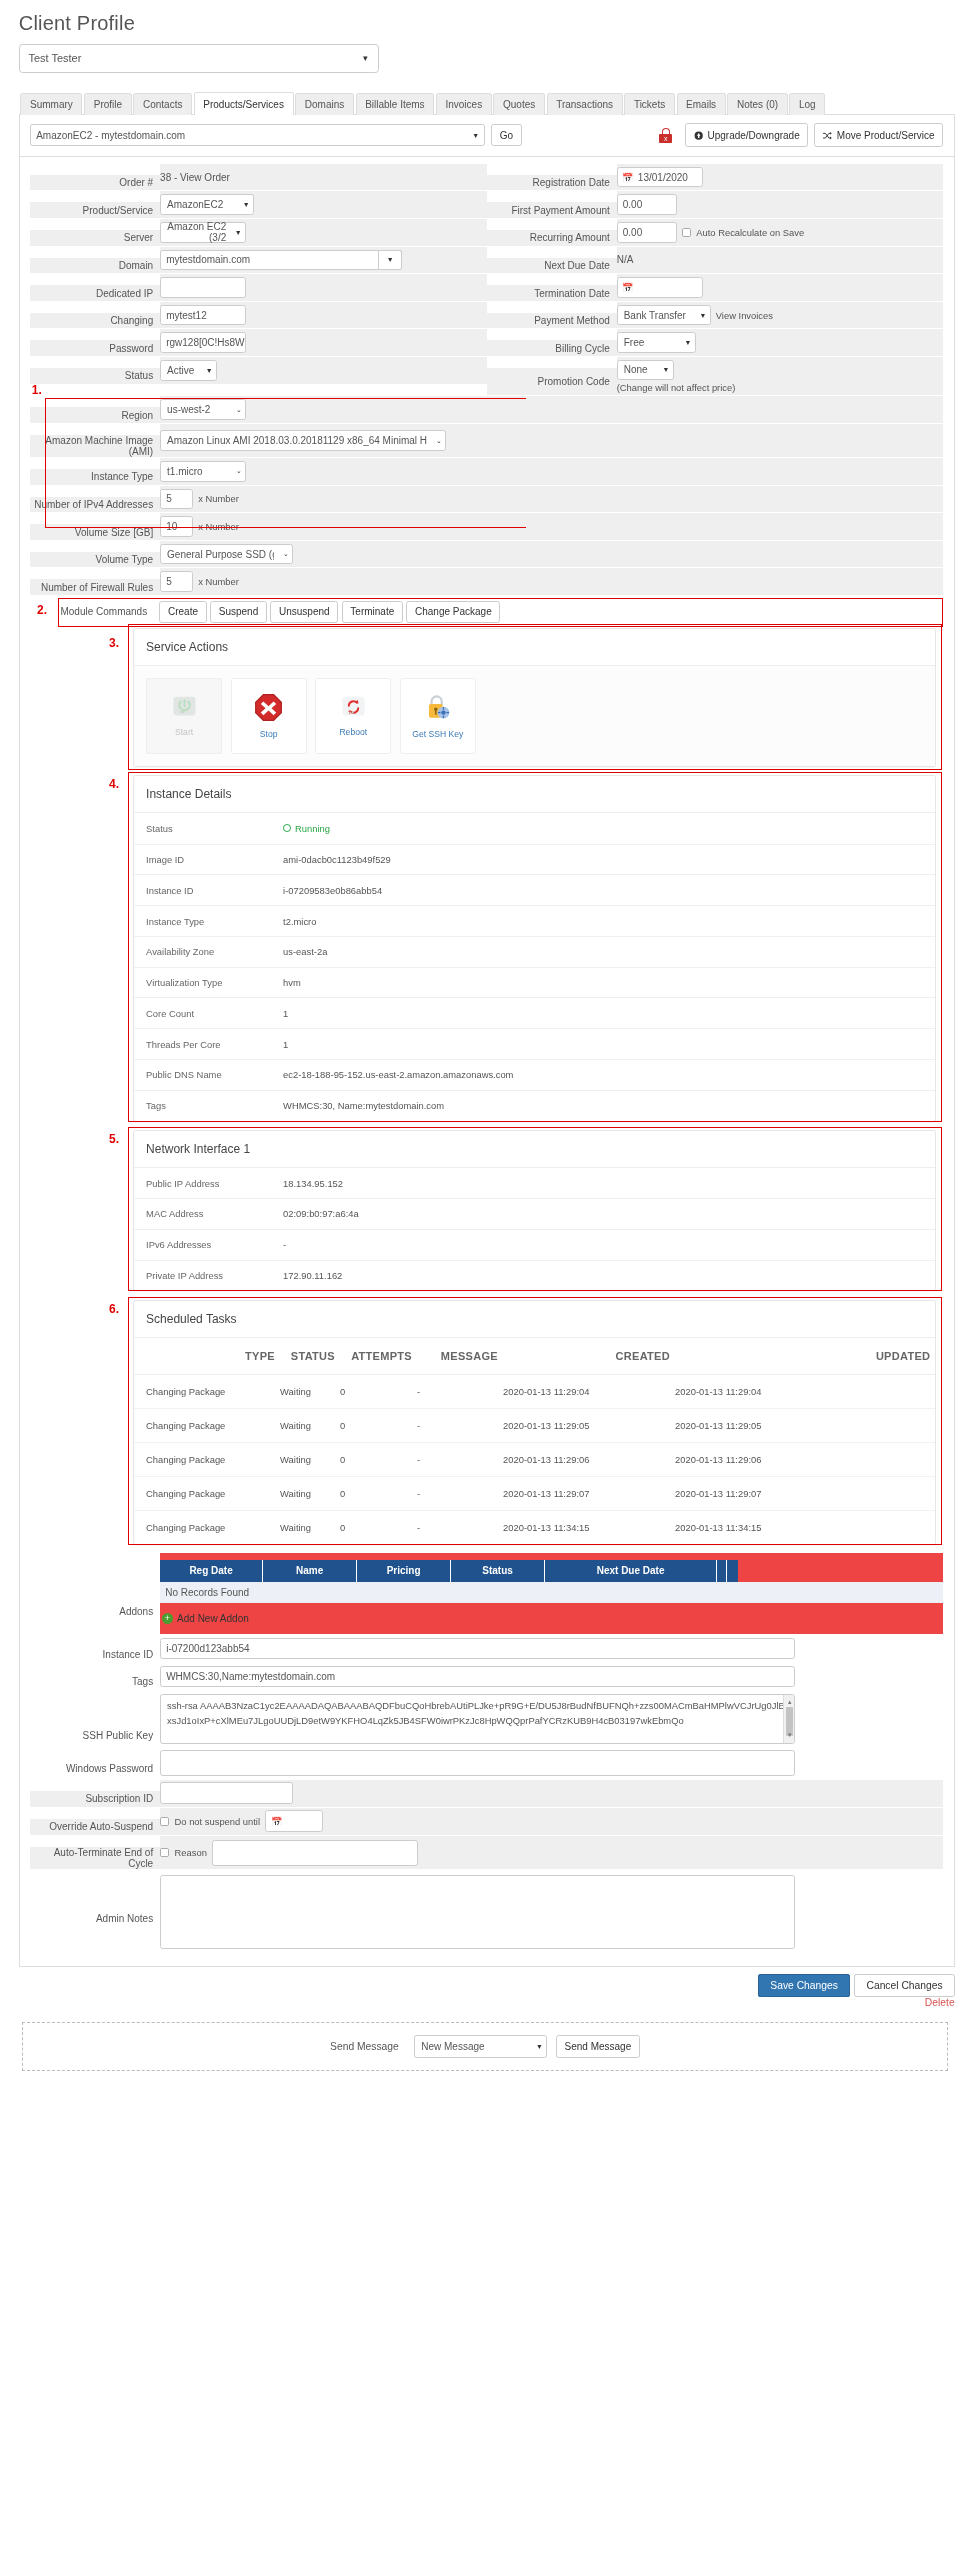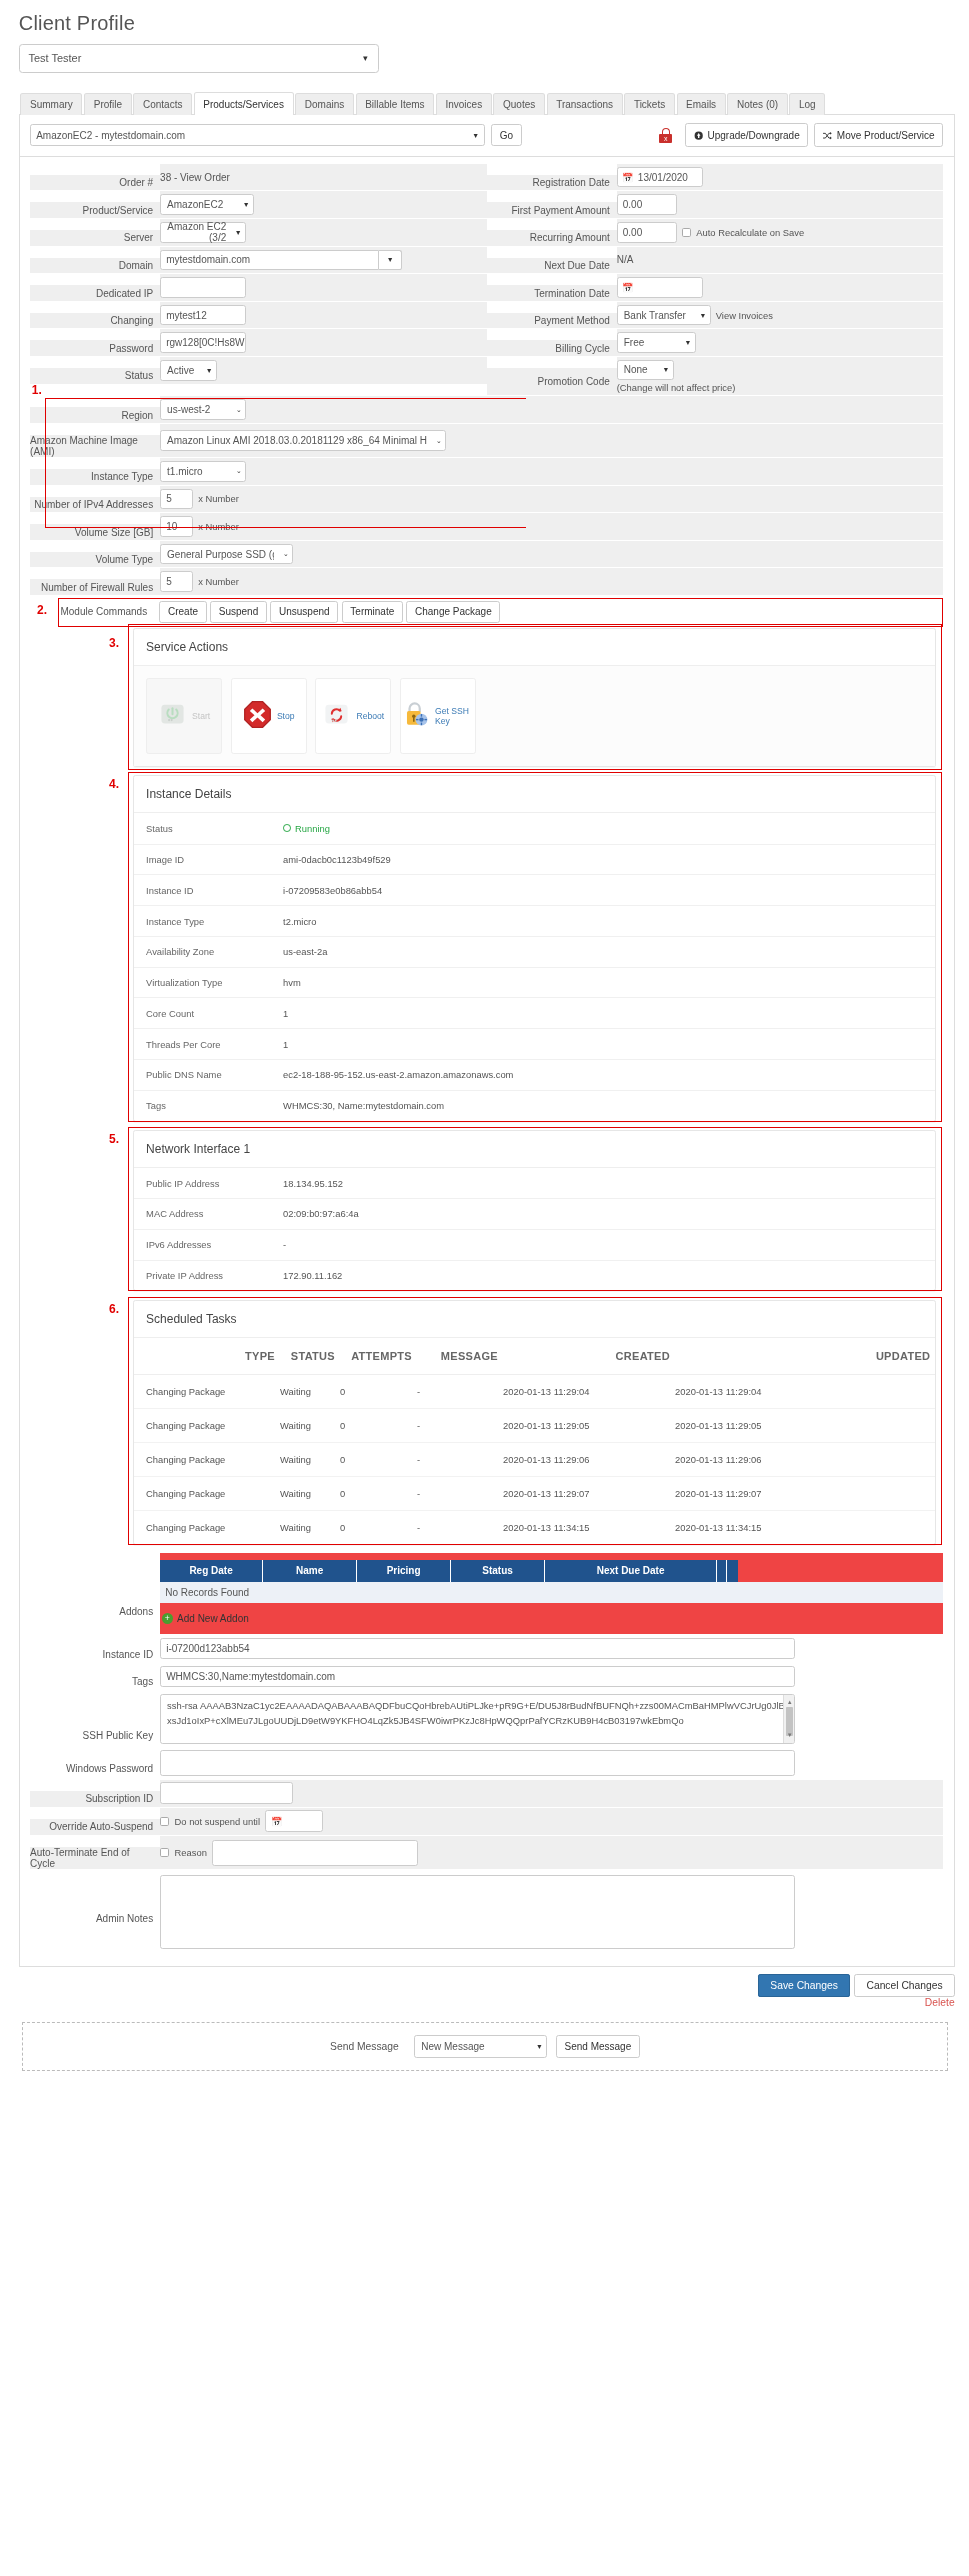--- a/index.html
+++ b/index.html
@@ -115,21 +115,21 @@
 
   
   .form-grid { display: flex; }
   .col { width: 50%; }
   .frow {
     display: flex; align-items: center;
     min-height: 26.6px;
     border-bottom: 0.9px solid #fff;
   }
   .flab {
-    width: 130px; flex: none; padding-right: 6.9px;
+    width: 130px; flex: none; text-align: right; padding-right: 6.9px;
     font-size: 10px; color: #555;
     align-self: stretch; display: flex; align-items: center; justify-content: flex-end; margin-top: 11px;
   }
   .fval {
     flex: 1; align-self: stretch; display: flex; align-items: center;
     padding: 2.6px 5.1px 2.6px 0; gap: 5.1px; min-height: 26.6px;
   }
   .fval.shade { background: #efefef; }
   .flab.shade { background: #efefef; }
 
@@ -193,21 +193,21 @@
     box-shadow: 0 0.9px 0.9px rgba(0,0,0,.04);
     margin-bottom: 8.6px;
   }
   .card-head {
     font-size: 12px; color: #444; padding: 11px 12px 11px 12px;
     border-bottom: 0.9px solid #eee;
   }
   .sa-body { padding: 12px; display: flex; gap: 8.6px; background: #fcfcfc;}
   .sa-item {
     width: 76px; height: 76px; border: 0.9px solid #eee; border-radius: 2.6px;
-    background: #fff; display: flex; 
+    background: #fff; display: flex; flex-direction: column;
     align-items: center; justify-content: center; gap: 5.1px;
   }
   .sa-item.disabled { background: #f7f7f7; }
   .sa-label { font-size: 8.6px; color: #3c7bb5; }
   .sa-label.muted { color: #c5c5c5; }
 
   
   .kv { display: flex; padding: 9.4px 12px; border-top: 0.9px solid #f0f0f0; font-size: 9.4px; }
   .kv:first-of-type { border-top: none; }
   .kv .k { width: 137px; color: #666; }

